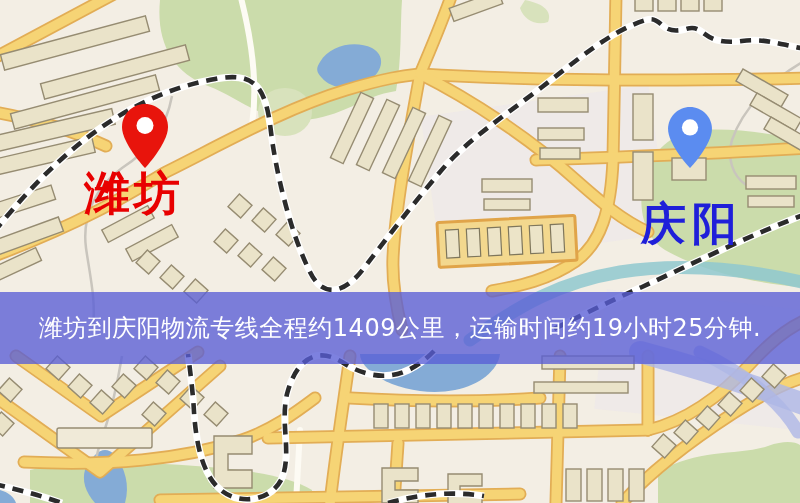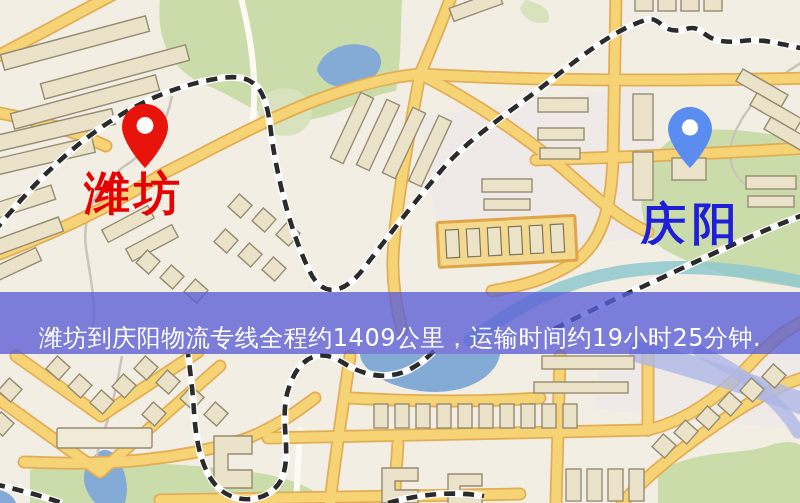--- a/index.html
+++ b/index.html
@@ -17,21 +17,21 @@
   .road-casing use, .road-casing path{stroke:var(--c-road_casing,#e2ad55);stroke-width:13;fill:none;stroke-linecap:round;stroke-linejoin:round;}
   .road-fill use, .road-fill path{stroke:var(--c-road,#f6d475);stroke-width:9.5;fill:none;stroke-linecap:round;stroke-linejoin:round;}
   .rail-casing use{stroke:#ffffff;stroke-width:7;fill:none;}
   .rail-dash use{stroke:var(--c-railway,#2b2b2b);stroke-width:4.6;fill:none;stroke-dasharray:11 8;}
   .bldg, .bldg rect, .bldg use, .bldg path{fill:var(--c-building,#eae3c9);stroke:var(--c-building_outline,#968c72);stroke-width:1.4;}
   .bldg-light{fill:#f0ead8 !important;}
   .strip-outer{fill:#f3d88e;stroke:#e0a449;stroke-width:3;}
   .strip-inner{fill:#ece4c8;stroke:#7e765c;stroke-width:1.2;}
   .patch{fill:#eae4ee;opacity:.45;}
   
-  .banner{position:absolute;left:0;right:0;top:292px;height:62px;display:flex;align-items:flex-end;justify-content:center;
+  .banner{position:absolute;left:0;right:0;top:292px;height:72px;display:flex;align-items:center;justify-content:center;
           background:var(--banner-bg,rgba(88,94,214,.78));color:var(--banner-fg,#fff);
           font-size:24px;letter-spacing:.5px;white-space:nowrap;}
   .pin{position:absolute;}
   .pin-origin{left:121px;top:103px;}
   .pin-origin path{fill:var(--origin-pin,#e8140c);}
   .pin-dest{left:666px;top:106px;}
   .pin-dest path{fill:var(--dest-pin,#5b8cf0);}
   .city-label{position:absolute;font-weight:700;line-height:1;font-family:Liberation Mono, monospace;}
   .label-origin{left:84px;top:174px;font-size:46px;letter-spacing:4px;color:var(--origin-label,#e80000);}
   .label-dest{left:641px;top:177px;font-size:45px;letter-spacing:6px;color:var(--dest-label,#1f1fd9);margin-top:28px;}

